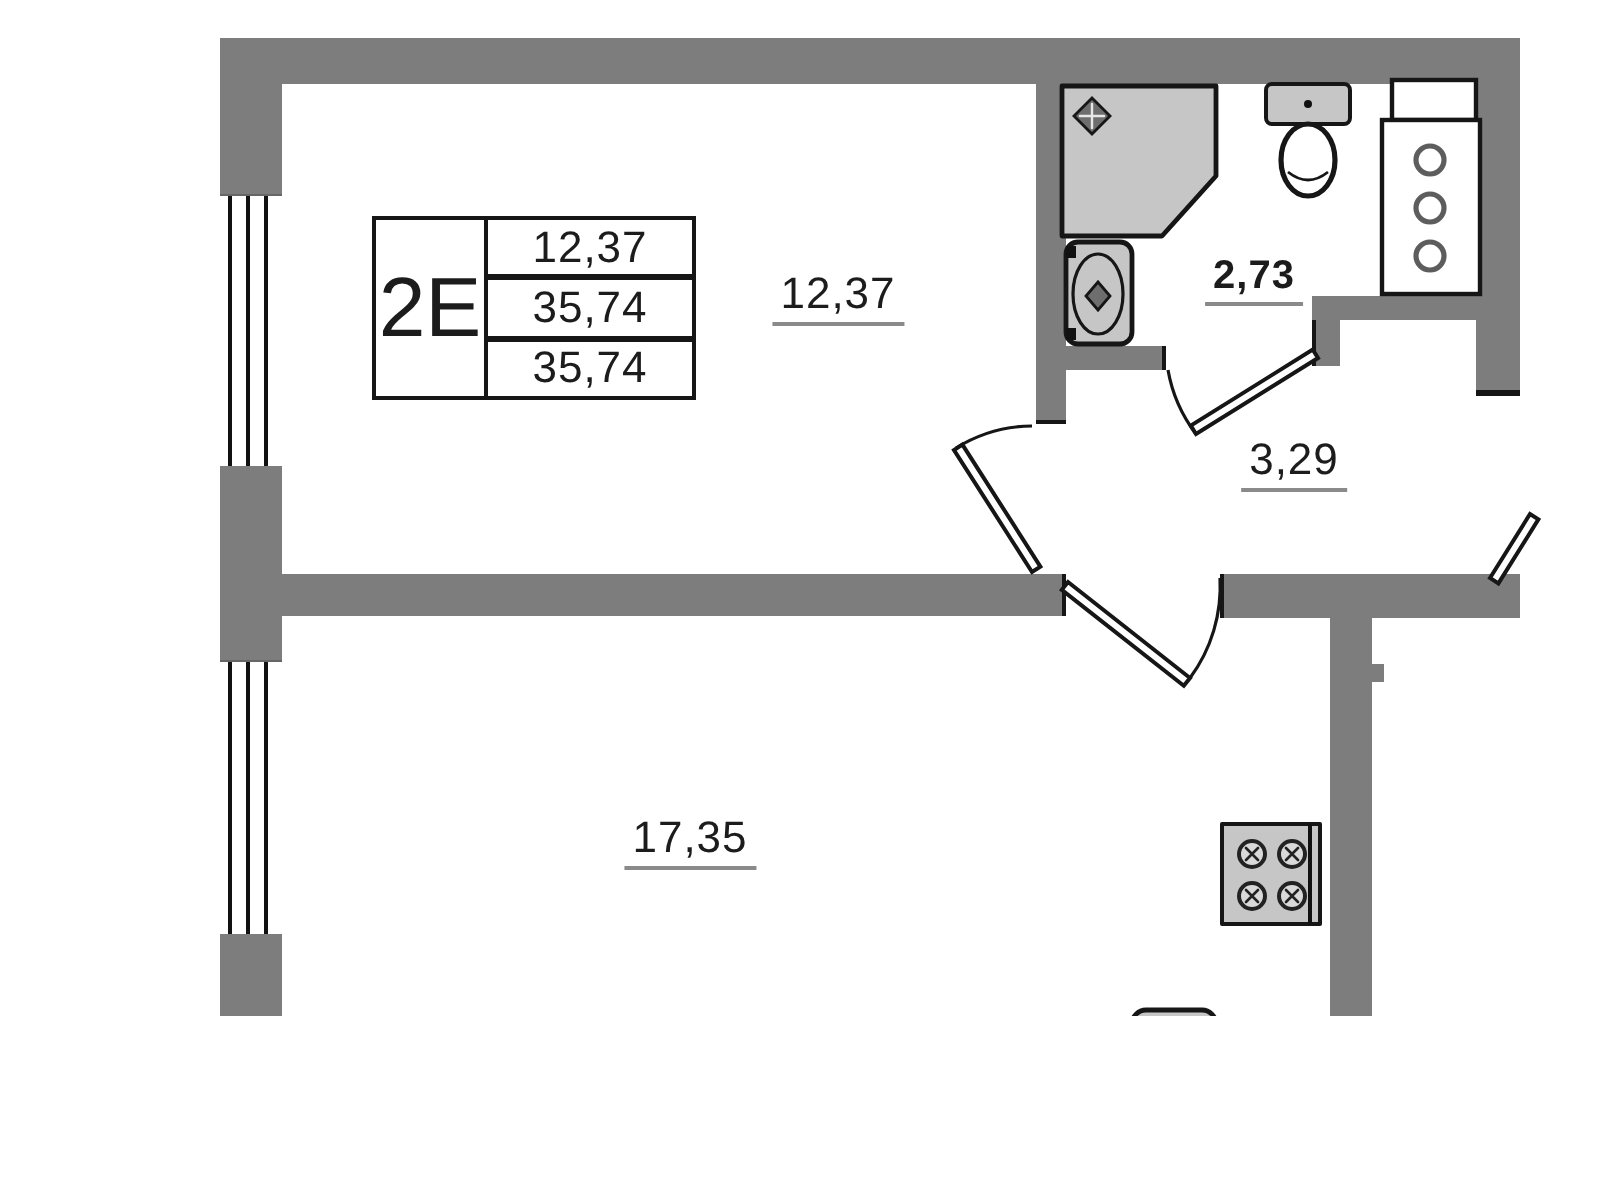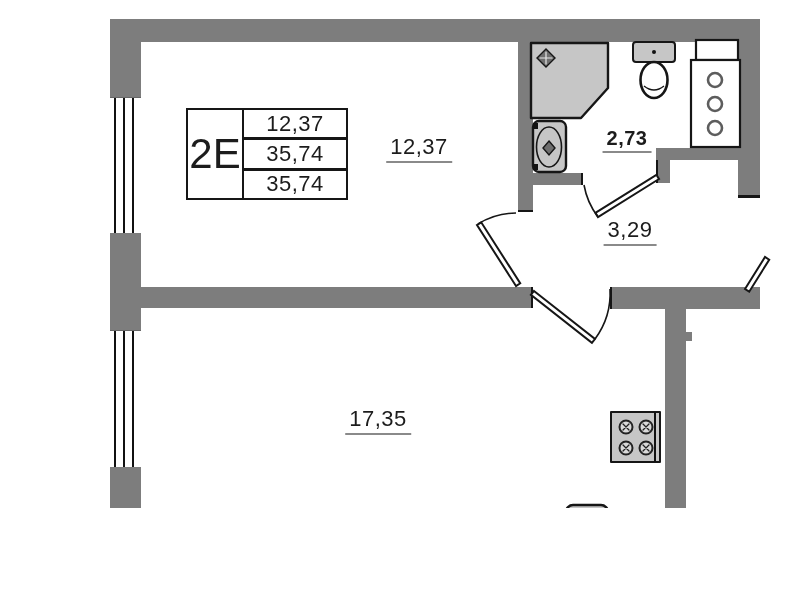--- a/index.html
+++ b/index.html
@@ -66,22 +66,22 @@
     <div class="tb-left">2Е</div>
     <div class="tb-right">
       <div class="tb-row">12,37</div>
       <div class="tb-row mid">35,74</div>
       <div class="tb-row">35,74</div>
     </div>
   </div>
 
   <div class="area-label" style="left:381px;top:134px;">12,37</div>
   <div class="area-label small" style="left:589px;top:127px;">2,73</div>
-  <div class="area-label" style="left:592px;top:217px;">3,29</div>
-  <div class="area-label" style="left:340px;top:406px;">17,35</div>
+  <div class="area-label" style="left:609px;top:217px;">3,29</div>
+  <div class="area-label" style="left:307px;top:406px;">17,35</div>
 
   <svg width="799" height="600" viewBox="0 0 799 600">
 
     <g>
       <rect x="658" y="40" width="42" height="20" class="fxw" style="fill:#fff"></rect>
       <rect x="653" y="60" width="49" height="87" class="fxw" style="fill:#fff"></rect>
       <circle cx="677" cy="80" r="7" class="shaftc"></circle>
       <circle cx="677" cy="104" r="7" class="shaftc"></circle>
       <circle cx="677" cy="128" r="7" class="shaftc"></circle>
     </g>

